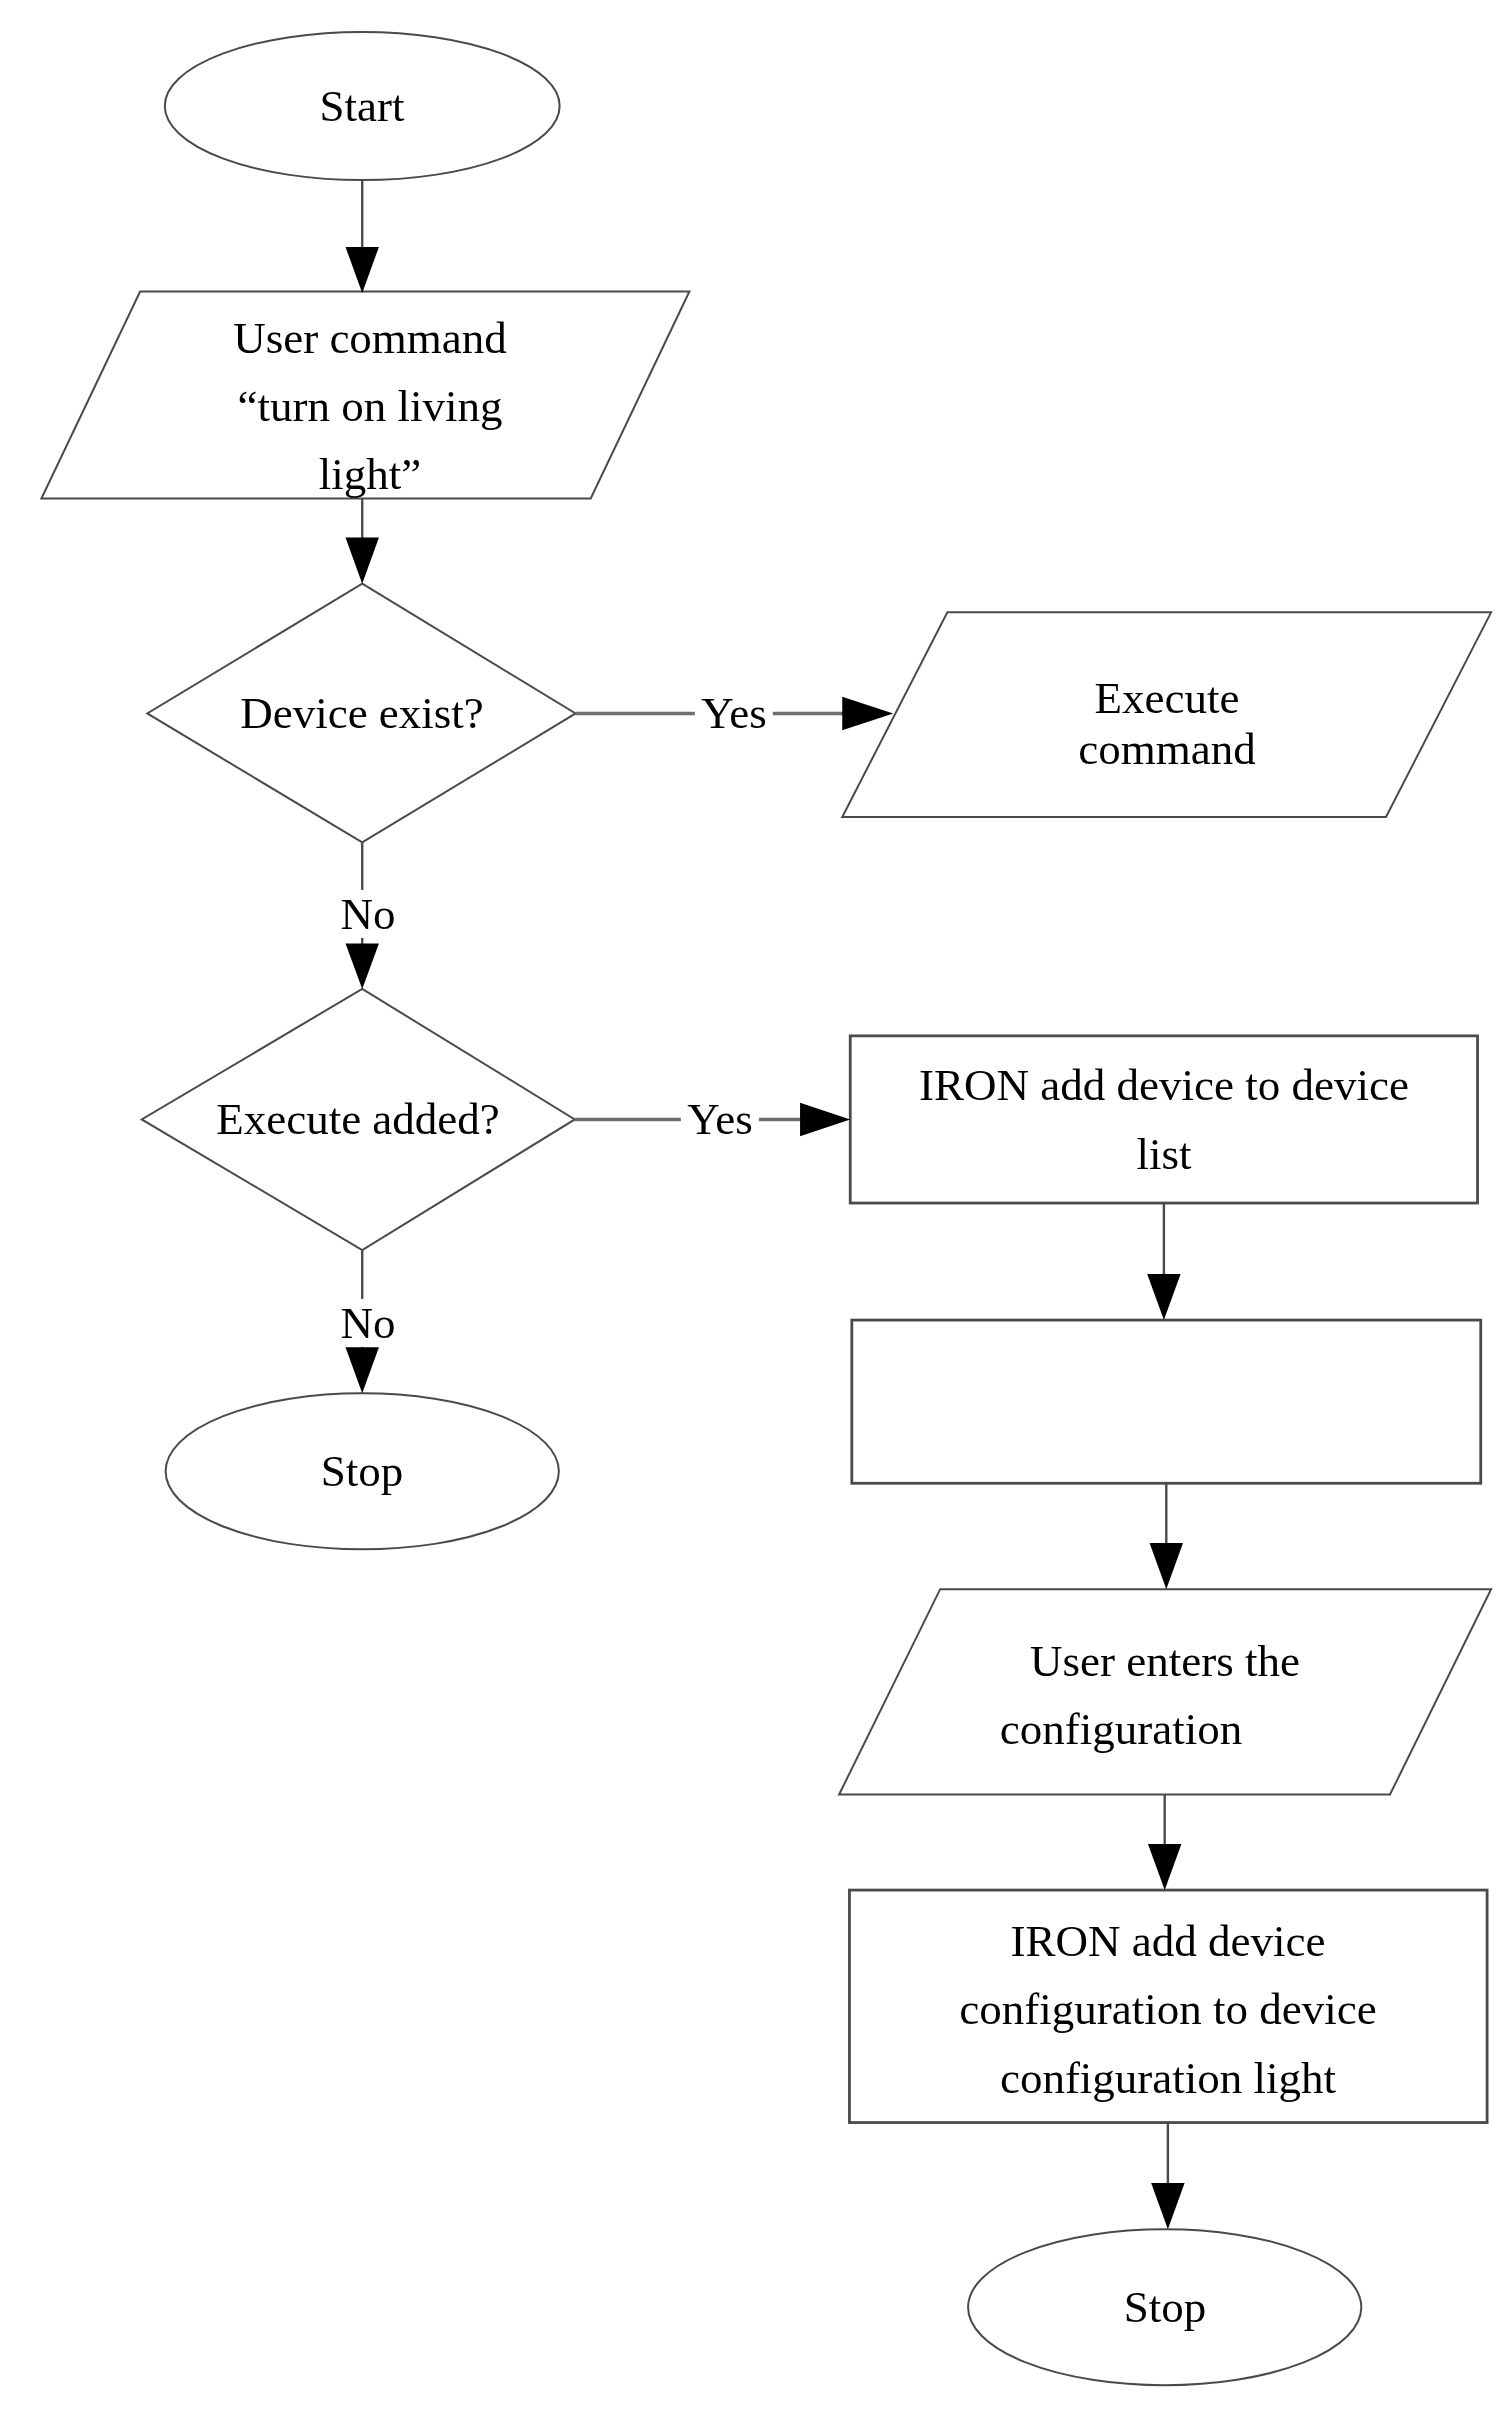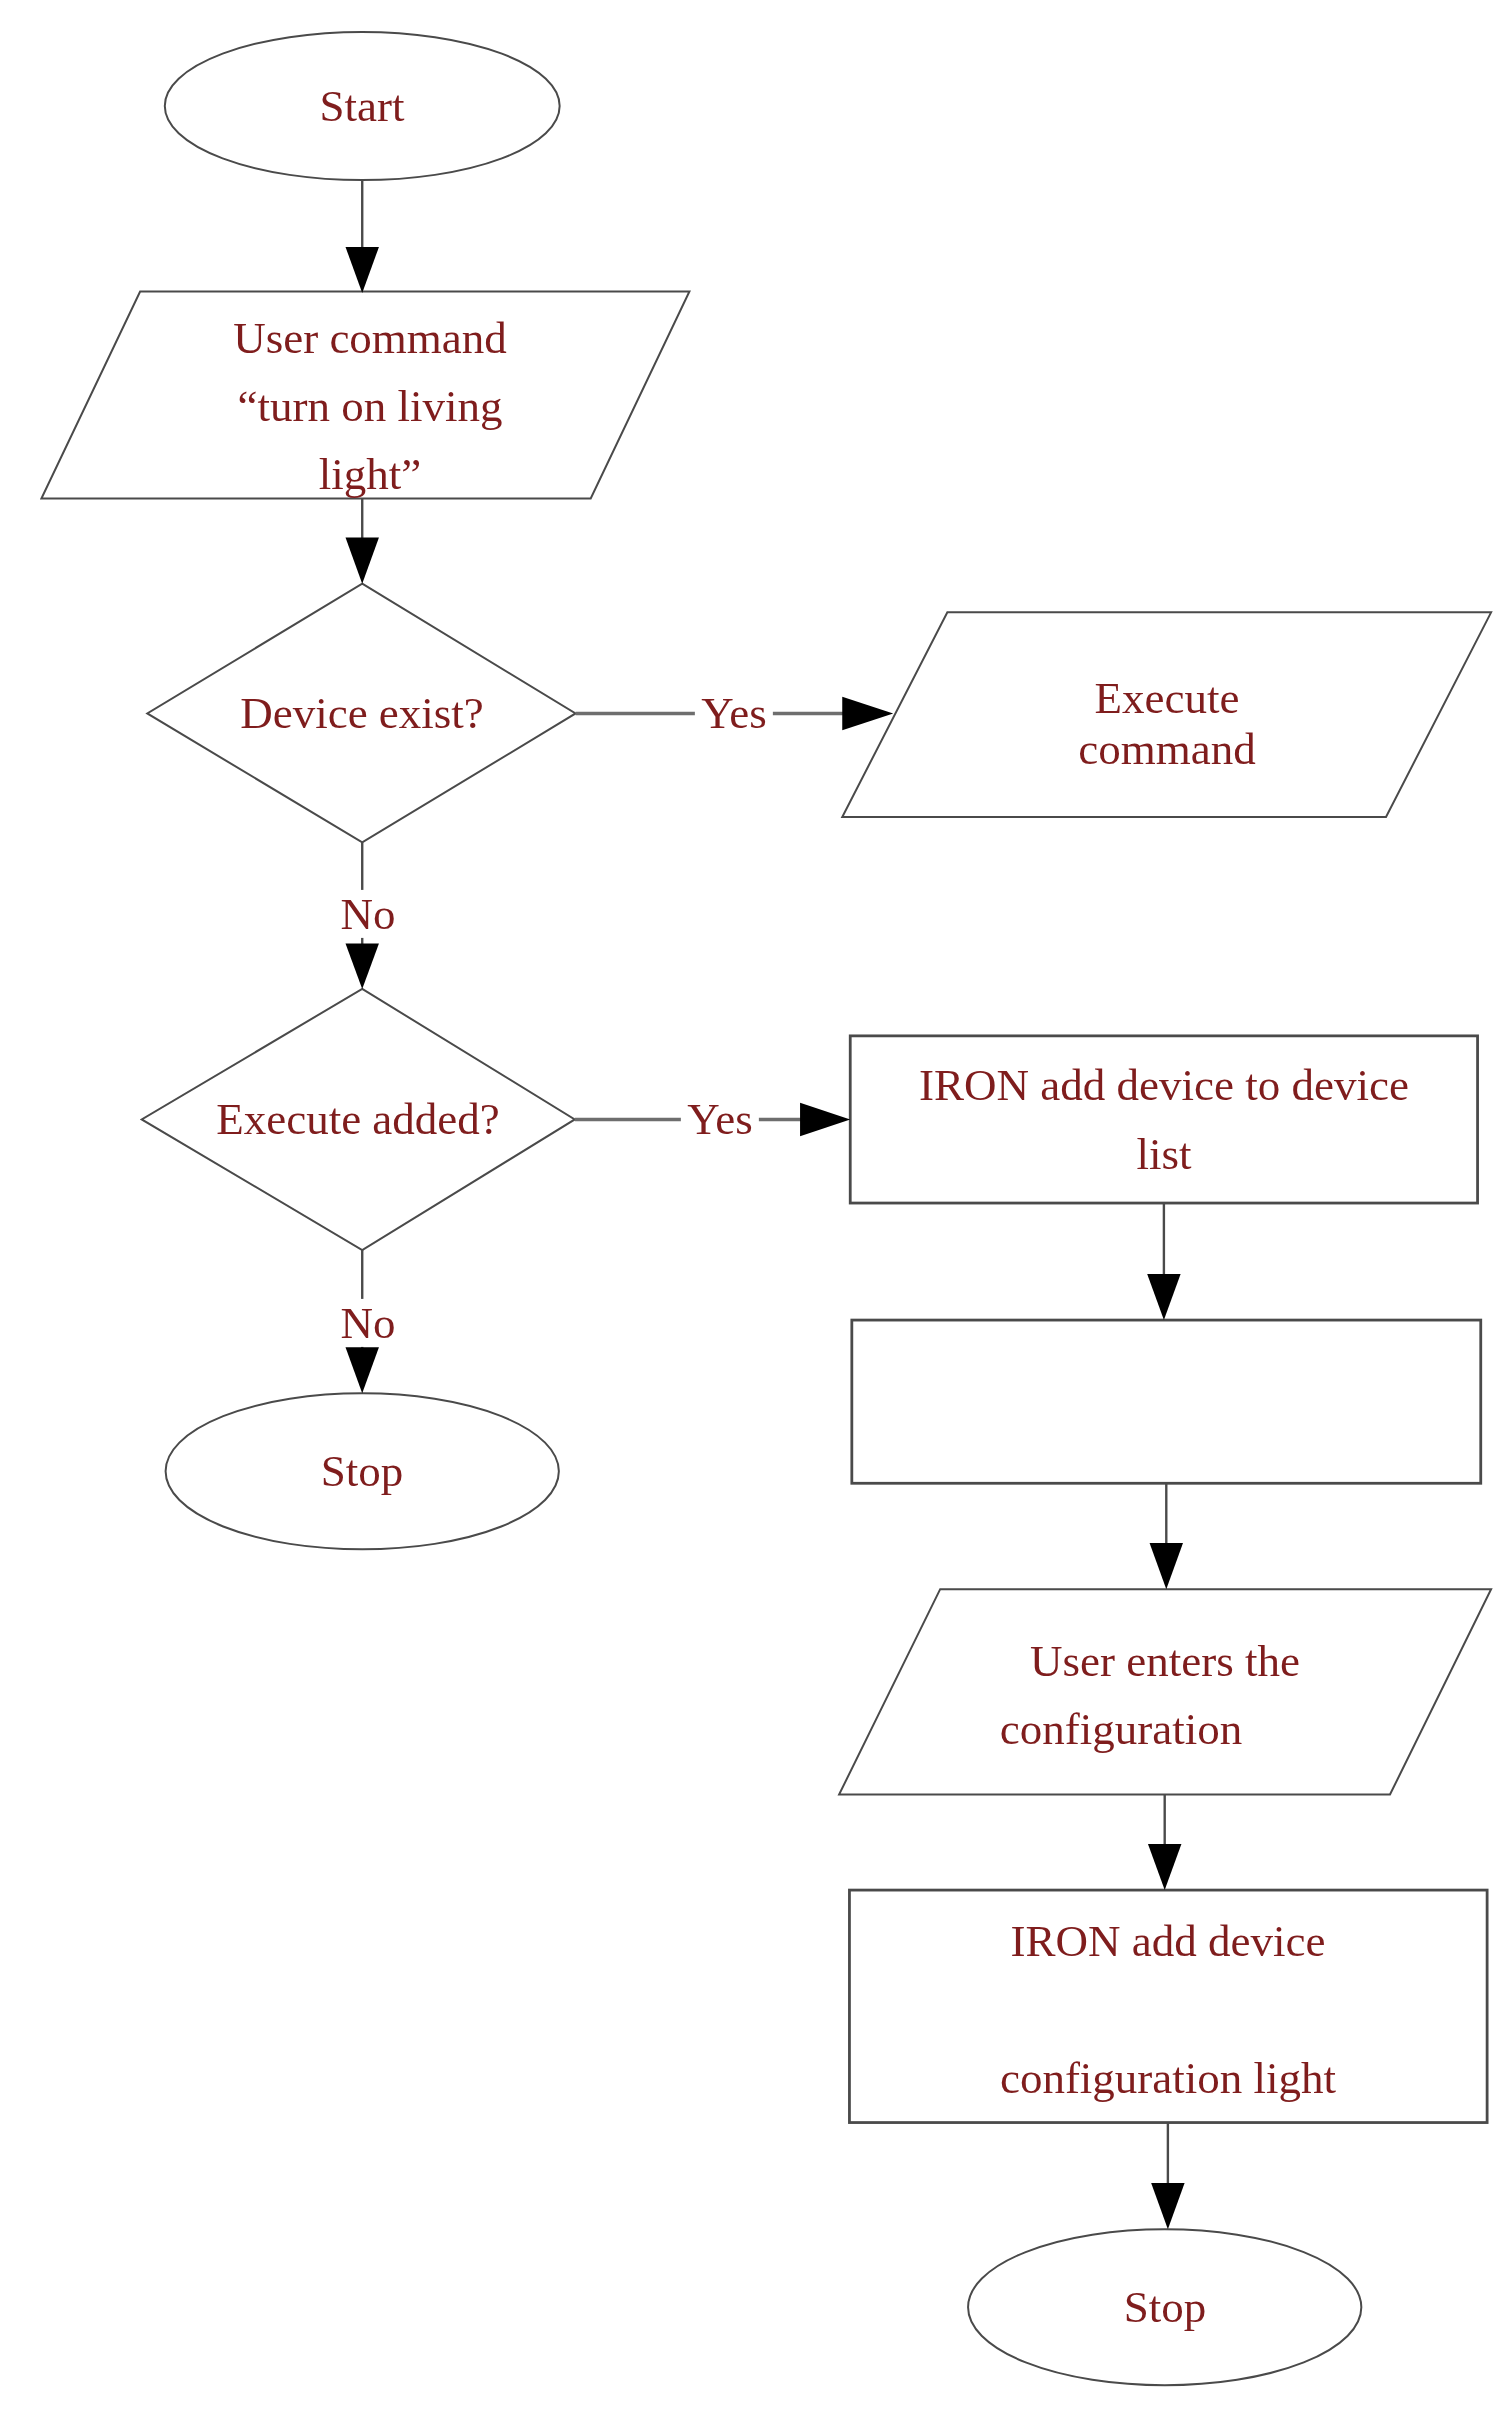--- a/index.html
+++ b/index.html
@@ -10,21 +10,21 @@
     background:#ffffff;
     font-family:"Liberation Serif","DejaVu Serif",serif;
     overflow:hidden;
   }
   #shapes{position:absolute;left:0;top:0;}
   .txt{
     position:absolute;
     transform:translate(-50%,-50%);
     font-size:45px;
     line-height:1;
-    color:#7f1d1d;
+    color:#000000;
     white-space:nowrap;
     text-align:center;
   }
   .edge-label{
     background:#ffffff;
     padding:1.6px 6.4px;
   }
 </style>
 </head>
 <body>
@@ -122,20 +122,21 @@
   <div class="txt" style="left:1164px;top:1085px">IRON add device to device</div>
   <div class="txt" style="left:1164px;top:1154px">list</div>
 
   <div class="txt" style="left:362px;top:1471px">Stop</div>
 
 
   <div class="txt" style="left:1165px;top:1661px">User enters the</div>
   <div class="txt" style="left:1121px;top:1729px">configuration</div>
 
   <div class="txt" style="left:1168px;top:1941px">IRON add device</div>
+  <div class="txt" style="left:1168px;top:2009px">configuration to device</div>
   <div class="txt" style="left:1168px;top:2078px">configuration light</div>
 
   <div class="txt" style="left:1165px;top:2307px">Stop</div>
 
   <div class="txt edge-label" style="left:734px;top:713px">Yes</div>
   <div class="txt edge-label" style="left:368px;top:914px">No</div>
   <div class="txt edge-label" style="left:720px;top:1119px">Yes</div>
   <div class="txt edge-label" style="left:368px;top:1323px">No</div>
 
 </div>

